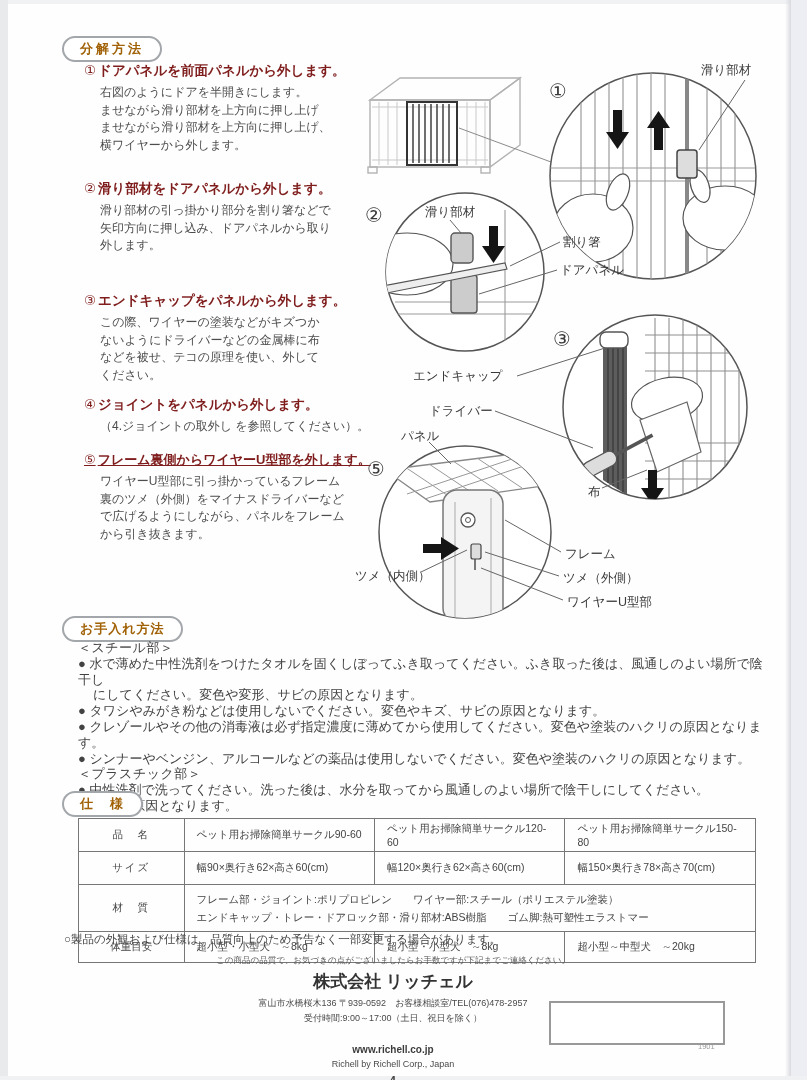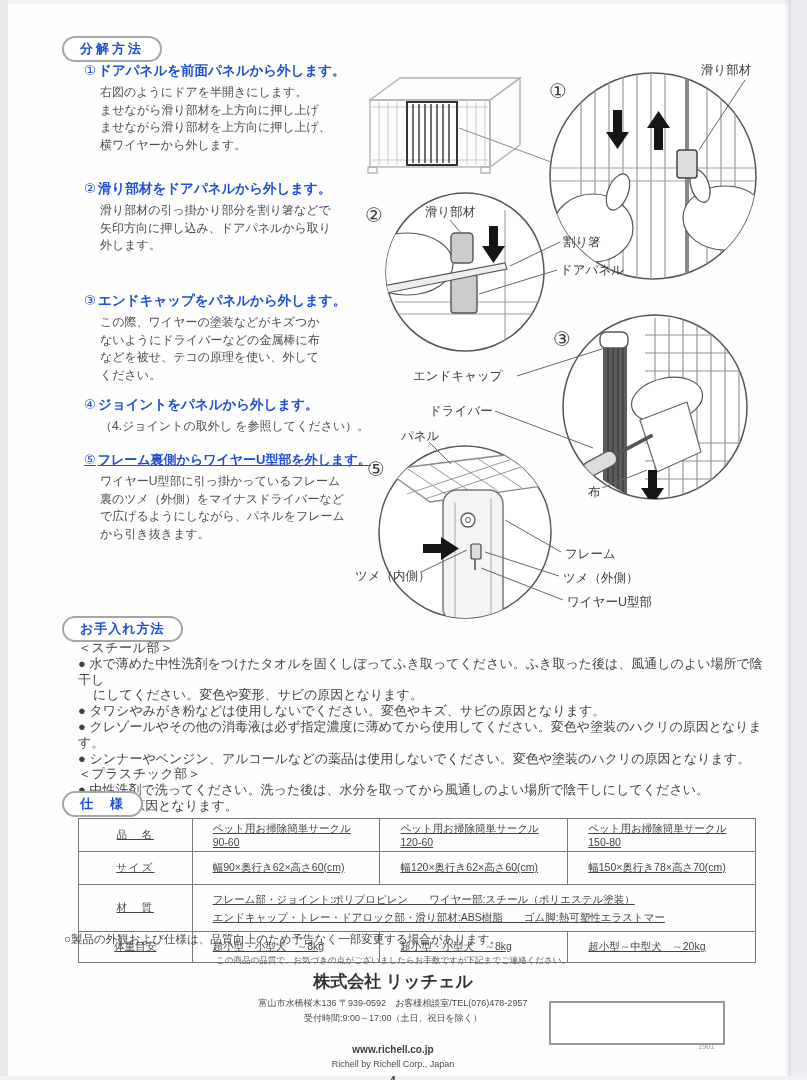--- a/index.html
+++ b/index.html
@@ -5,40 +5,40 @@
   html,body{margin:0;padding:0;background:#fff;}
   .page{position:relative;width:807px;height:1080px;background:#fefefe;overflow:hidden;
         font-family:"Liberation Sans","DejaVu Sans",sans-serif;color:#3d3d3d;}
   .edge-top{position:absolute;top:0;left:0;right:0;height:4px;background:#f1f2f4;}
   .edge-left{position:absolute;left:0;top:0;bottom:0;width:8px;background:#e9eaec;}
   .edge-right{position:absolute;right:0;top:0;bottom:0;width:16px;background:#edeef3;}
   .edge-right-shadow{position:absolute;right:16px;top:0;bottom:0;width:6px;
         background:linear-gradient(to left,#d9dadf,rgba(255,255,255,0));}
   .edge-bottom{position:absolute;bottom:0;left:0;right:0;height:4px;background:#f0f1f3;}
 
-  .pill{position:absolute;border:2px solid #a3a6aa;border-radius:14px;color:#1d4ed8;
+  .pill{position:absolute;border:2px solid #a3a6aa;border-radius:14px;color:#a16207;
         font-weight:bold;font-size:13px;letter-spacing:3px;padding:2px 16px;background:#fff;}
 
   .step{position:absolute;left:84px;width:306px;}
-  .step-heading{font-size:13.5px;font-weight:bold;color:#1d4ed8;white-space:nowrap;}
+  .step-heading{font-size:13.5px;font-weight:bold;color:#7f1d1d;white-space:nowrap;}
   .step-heading .num{margin-right:2px;font-weight:normal;}
   .step-body{margin-left:16px;margin-top:4px;font-size:12px;line-height:17.5px;color:#4d4d4d;}
 
   .diagram-svg{position:absolute;left:355px;top:50px;width:440px;height:570px;}
   .diagram-svg text{font-family:inherit;fill:#3a3a3a;}
   .dg-label{font-size:12.5px;}
   .dg-num{font-size:20px;}
 
   .care{position:absolute;left:78px;top:640px;width:690px;font-size:13px;line-height:15.8px;color:#424242;}
   .care .cont{padding-left:15px;}
   .care .part-header{letter-spacing:0.5px;}
 
   .specs-table{position:absolute;left:78px;top:818px;width:678px;border-collapse:collapse;
         font-size:10.5px;color:#444;}
-  .specs-table td{border:1px solid #777;padding:0 20px;text-decoration:underline;}
+  .specs-table td{border:1px solid #777;padding:0 12px;}
   .specs-table{border:1.5px solid #777;}
   .specs-table td.rowhead{width:92px;text-align:center;letter-spacing:2px;}
   .specs-table td.cell{width:193px;}
   .r-name td{height:32px;}
   .r-size td{height:32px;}
   .r-mat td{height:46px;}
   .r-weight td{height:30px;}
   .mat-lines div{line-height:18px;}
 
   .spec-note{position:absolute;left:64px;top:932px;font-size:11.5px;color:#424242;}

